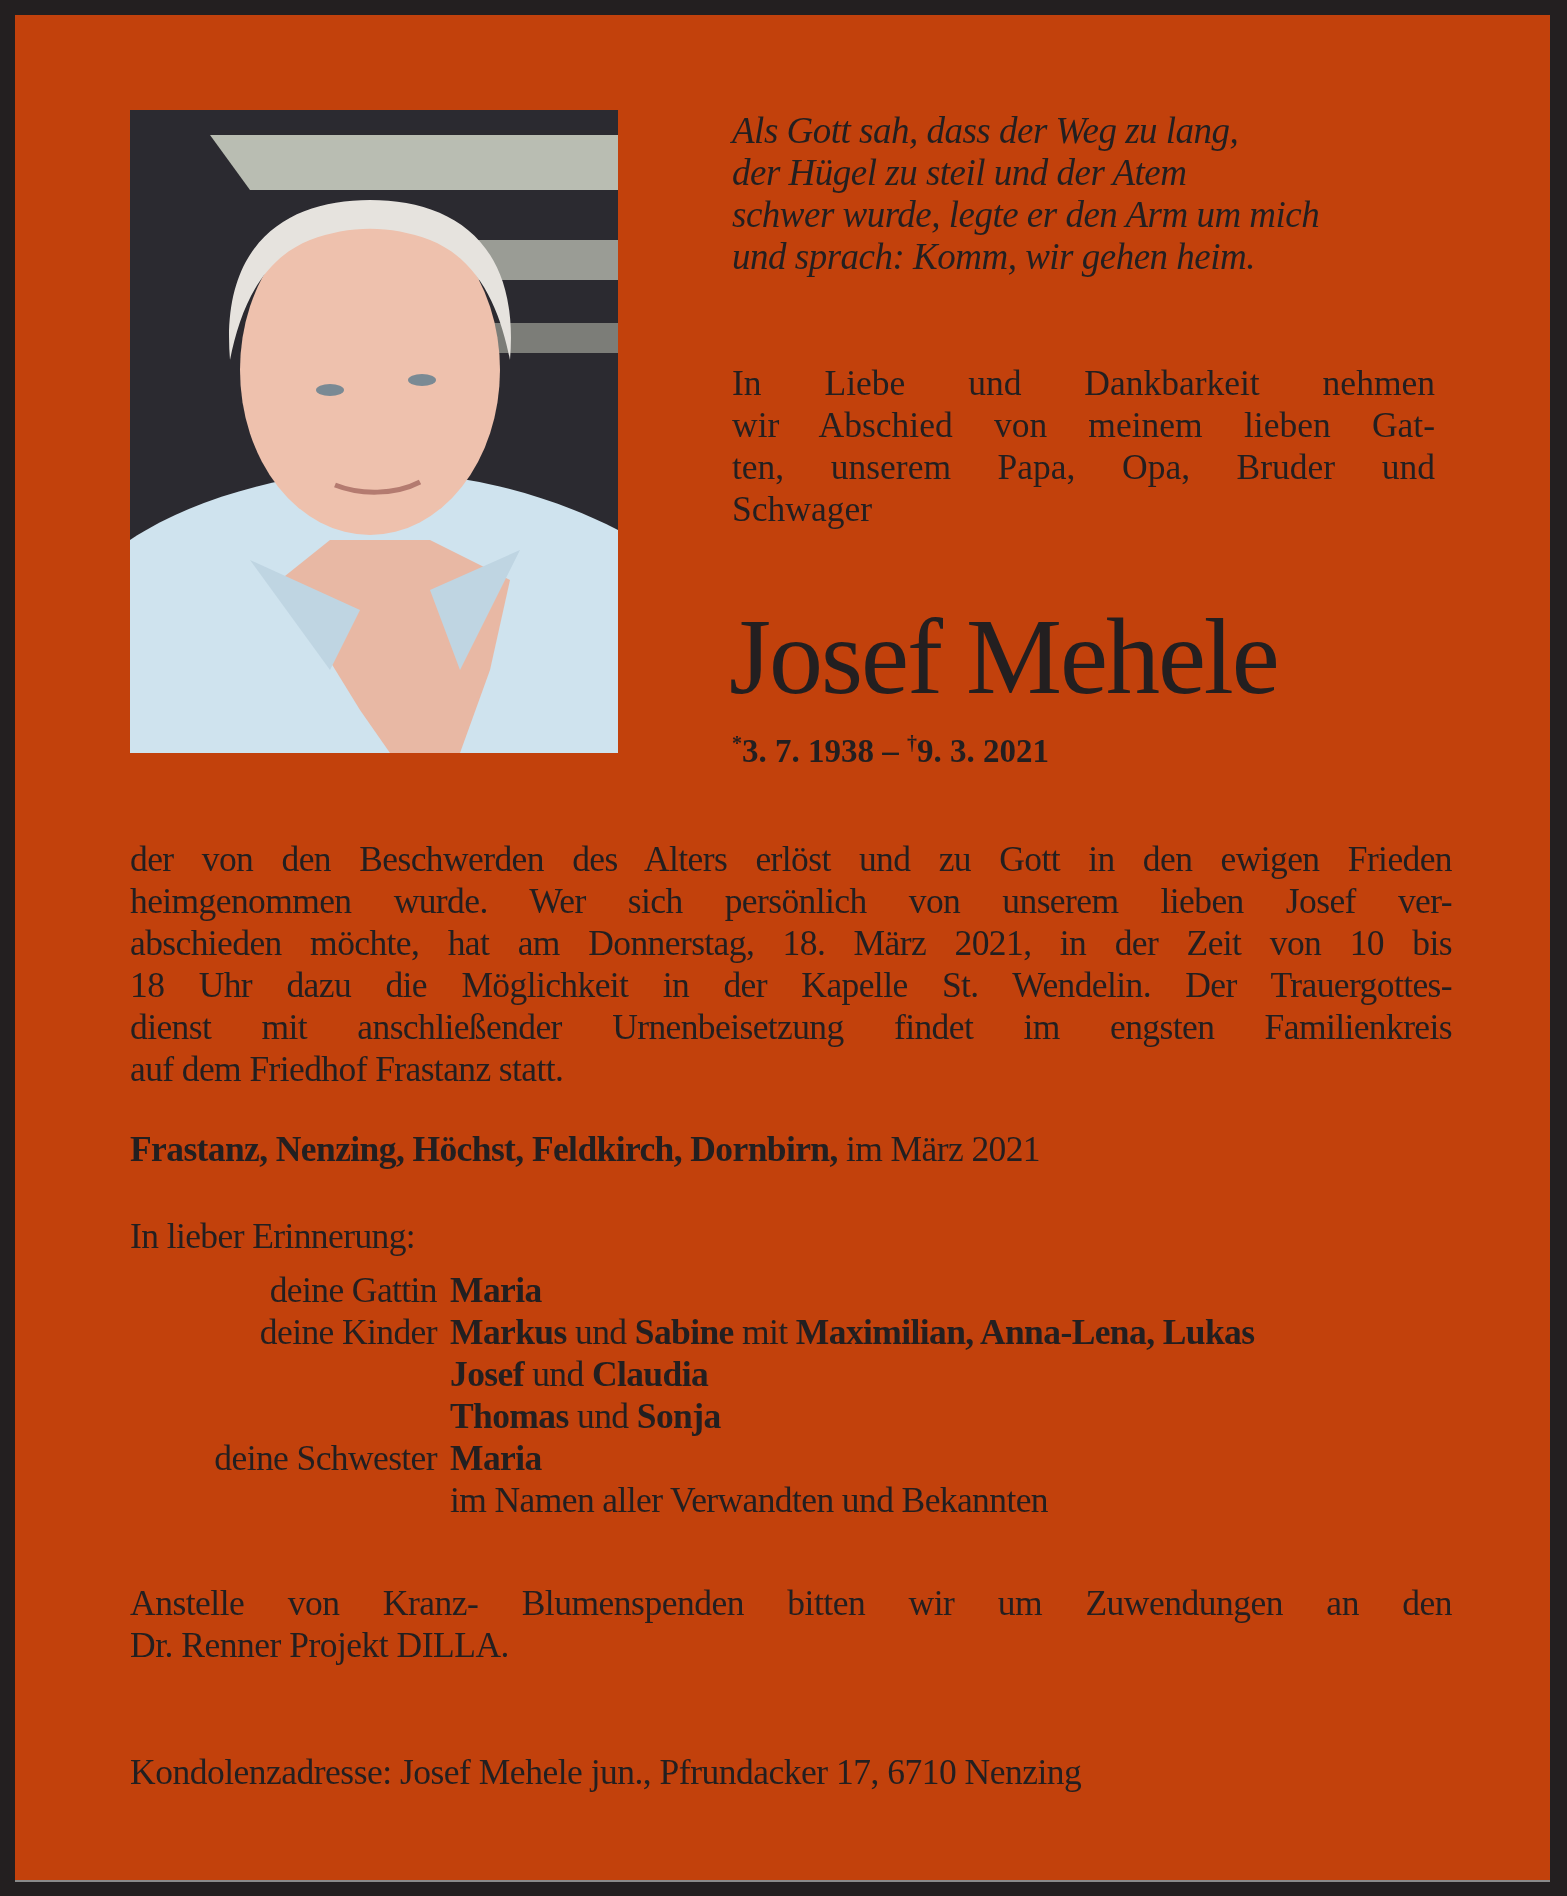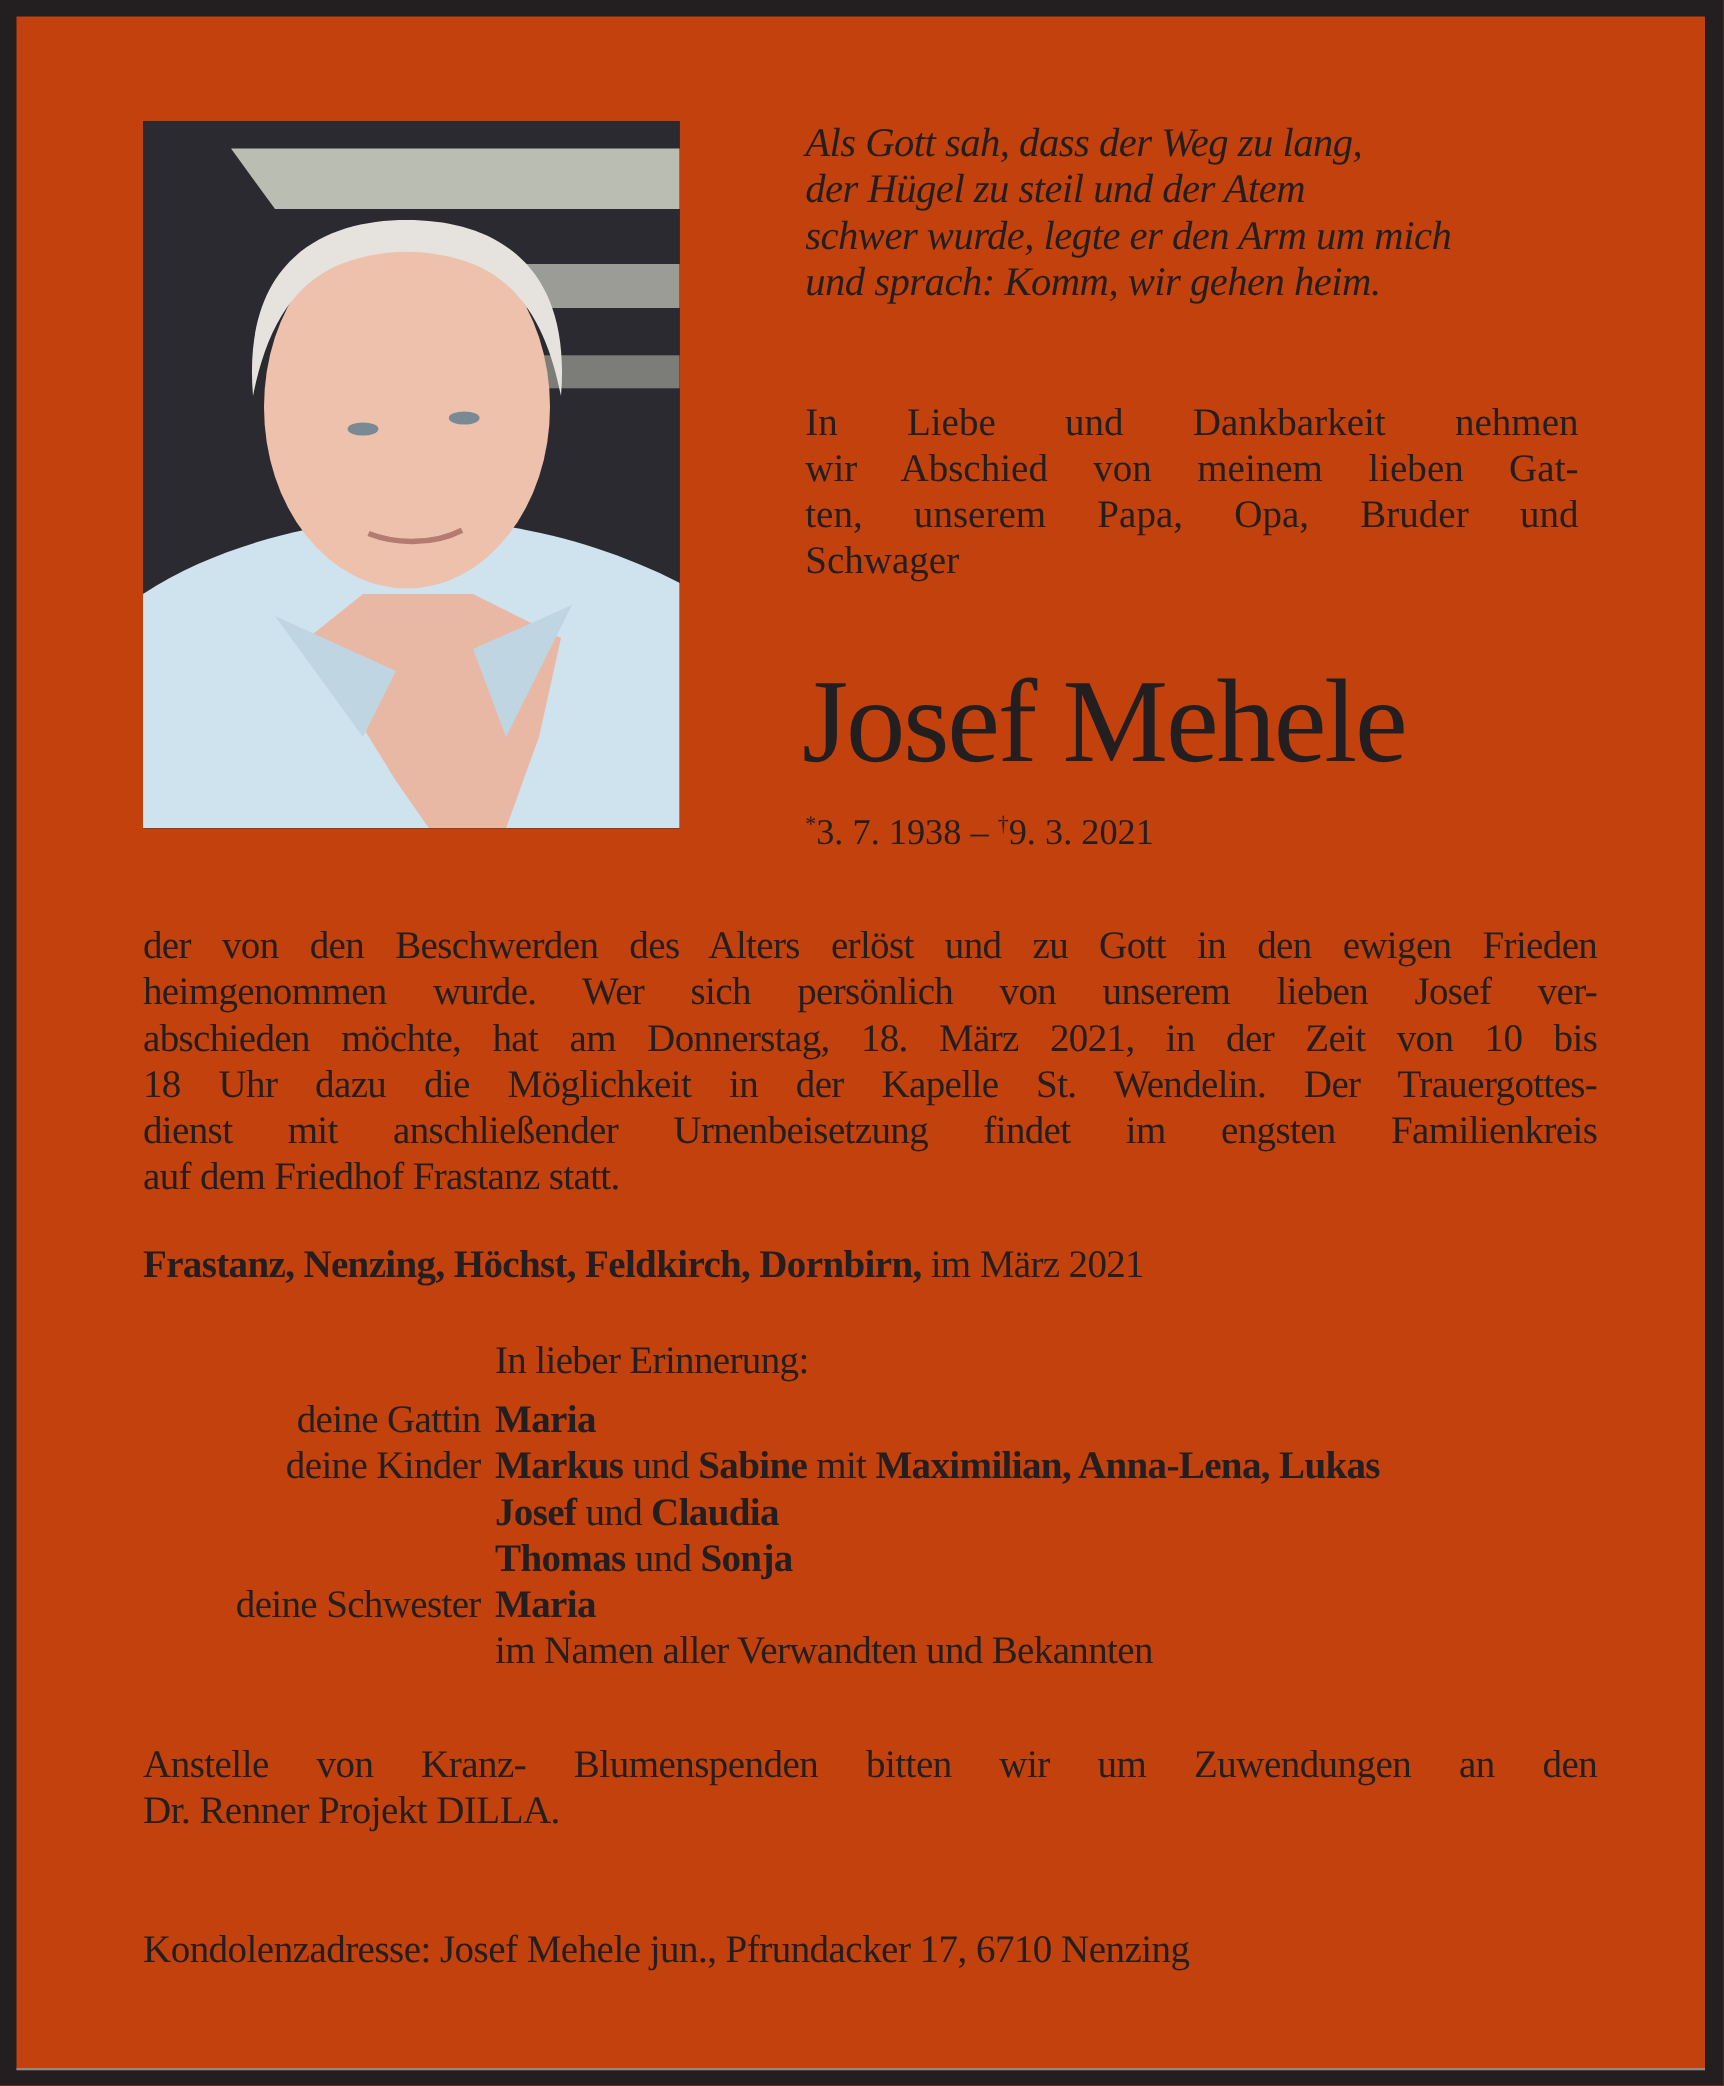--- a/index.html
+++ b/index.html
@@ -51,22 +51,22 @@
     left: 714px; top: 586px;
     font-size: 108px;
     line-height: 112px;
     letter-spacing: -2px;
     white-space: nowrap;
   }
   .dates {
     position: absolute;
     left: 717px; top: 708px;
     font-size: 33px;
-    font-weight: normal;
-    line-height: 52px;
+    font-weight: bold;
+    line-height: 40px;
     white-space: nowrap;
   }
   .dates sup { font-size: 20px; vertical-align: 12px; }
   .body-text {
     position: absolute;
     left: 115px; top: 823px;
     width: 1322px;
     font-size: 35.5px;
     line-height: 42px;
   }
@@ -85,21 +85,21 @@
     position: absolute;
     left: 115px; top: 1200px;
     width: 1360px;
     font-size: 35.5px;
     line-height: 42px;
     letter-spacing: -0.6px;
   }
   .remember .row { display: flex; white-space: nowrap; }
   .remember .rel { width: 307px; text-align: right; padding-right: 13px; flex: none; }
   .remember .who { flex: none; }
-  .remember .head { height: 54px; }
+  .remember .head { height: 54px; flex-direction: column; }
   .remember b { font-weight: bold; }
   .donation {
     position: absolute;
     left: 115px; top: 1567px;
     width: 1322px;
     font-size: 35.5px;
     line-height: 42px;
   }
   .donation div { white-space: nowrap; text-align: justify; text-align-last: justify; letter-spacing: -0.5px; }
   .donation div.last { text-align-last: left; }

